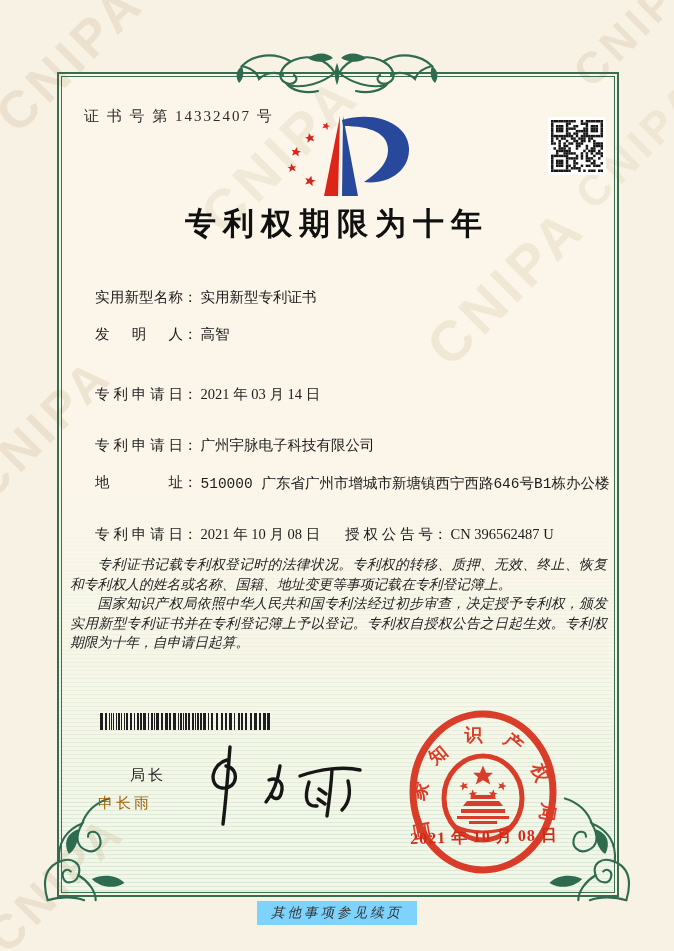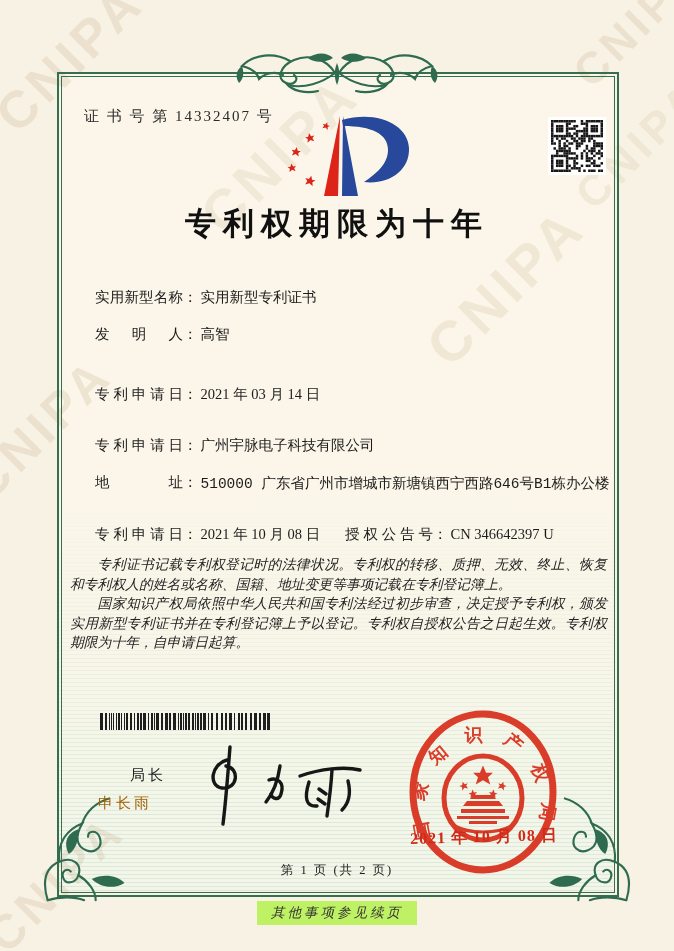--- a/index.html
+++ b/index.html
@@ -41,21 +41,21 @@
       font-size:15px;letter-spacing:3px;color:#222;z-index:5;margin-left:32px;}
   .sig-name{position:absolute;left:98px;top:794px;font-family:"Liberation Sans",sans-serif;
       font-size:15px;letter-spacing:3px;color:#a16207;z-index:5;}
   .signature{position:absolute;left:196px;top:740px;width:178px;height:92px;z-index:6;}
   .seal{position:absolute;left:403px;top:703px;width:160px;height:178px;z-index:6;opacity:0.93;}
   .seal-date{position:absolute;left:410px;top:827px;font-size:16px;color:#d02b18;
       letter-spacing:1px;z-index:7;transform:rotate(-1.5deg);white-space:nowrap;font-weight:bold;}
   .page-info{position:absolute;left:0;right:0;top:862px;text-align:center;font-size:12.5px;
       letter-spacing:2px;color:#222;z-index:5;}
   .note{position:absolute;left:0;right:0;top:901px;text-align:center;z-index:5;}
-  .note span{display:inline-block;background:#bef264;padding:3px 14px;font-size:13.5px;
+  .note span{display:inline-block;background:#7dd3fc;padding:3px 14px;font-size:13.5px;
       letter-spacing:3px;color:#333;font-style:italic;}
   .green{stroke:#2f6b4f;fill:none;stroke-width:2.2;stroke-linecap:round;}
   .greenf{fill:#2f6b4f;stroke:none;}
 </style>
 </head>
 <body>
 
 <div class="page">
 
   <div class="wm" style="left:-22px;top:28px;">CNIPA</div>
@@ -377,21 +377,21 @@
   </div>
   <div class="row" style="top:436px;">
     <span class="flabel">专利申请日</span><span>：</span><span class="fval">广州宇脉电子科技有限公司</span>
   </div>
   <div class="row" style="top:473px;">
     <span class="flabel">地址</span><span>：</span><span class="fval wrap">510000 广东省广州市增城市新塘镇西宁西路646号B1栋办公楼</span>
   </div>
   <div class="row" style="top:525px;">
     <span class="flabel">专利申请日</span><span>：</span><span class="fval">2021 年 10 月 08 日</span>
     <span class="grant2">
-      <span class="flabel">授权公告号</span><span>：</span><span class="fval">CN 346642397 U</span>
+      <span class="flabel">授权公告号</span><span>：</span><span class="fval">CN 396562487 U</span>
     </span>
   </div>
 
   <div class="body-text">
     <p>专利证书记载专利权登记时的法律状况。专利权的转移、质押、无效、终止、恢复和专利权人的姓名或名称、国籍、地址变更等事项记载在专利登记簿上。</p>
     <p>国家知识产权局依照中华人民共和国专利法经过初步审查，决定授予专利权，颁发实用新型专利证书并在专利登记簿上予以登记。专利权自授权公告之日起生效。专利权期限为十年，自申请日起算。</p>
   </div>
 
   <svg id="barcode" class="barcode" viewBox="0 0 172 17" preserveAspectRatio="none">
       <rect x="0" y="0" width="3" height="17" fill="#1e1e1e"></rect>
@@ -482,18 +482,17 @@
         <rect x="-26" y="24" width="52" height="3"></rect>
         <rect x="-14" y="29" width="28" height="3"></rect>
       </g>
       <path d="M-33,28 C-41,14 -41,-8 -30,-21" fill="none" stroke="#d8301c" stroke-width="3.2"></path>
       <path d="M33,28 C41,14 41,-8 30,-21" fill="none" stroke="#d8301c" stroke-width="3.2"></path>
       <path d="M-28,34 C-14,42 14,42 28,34" fill="none" stroke="#d8301c" stroke-width="3.2"></path>
     </g>
   </svg>
   <div class="seal-date">2021 年 10 月 08 日</div>
 
-  <div class="page-info">第 1 页 (共 2 页)</div>
   <div class="note">
     <span>其他事项参见续页</span>
   </div>
 
 </div>
 
 </body></html>

